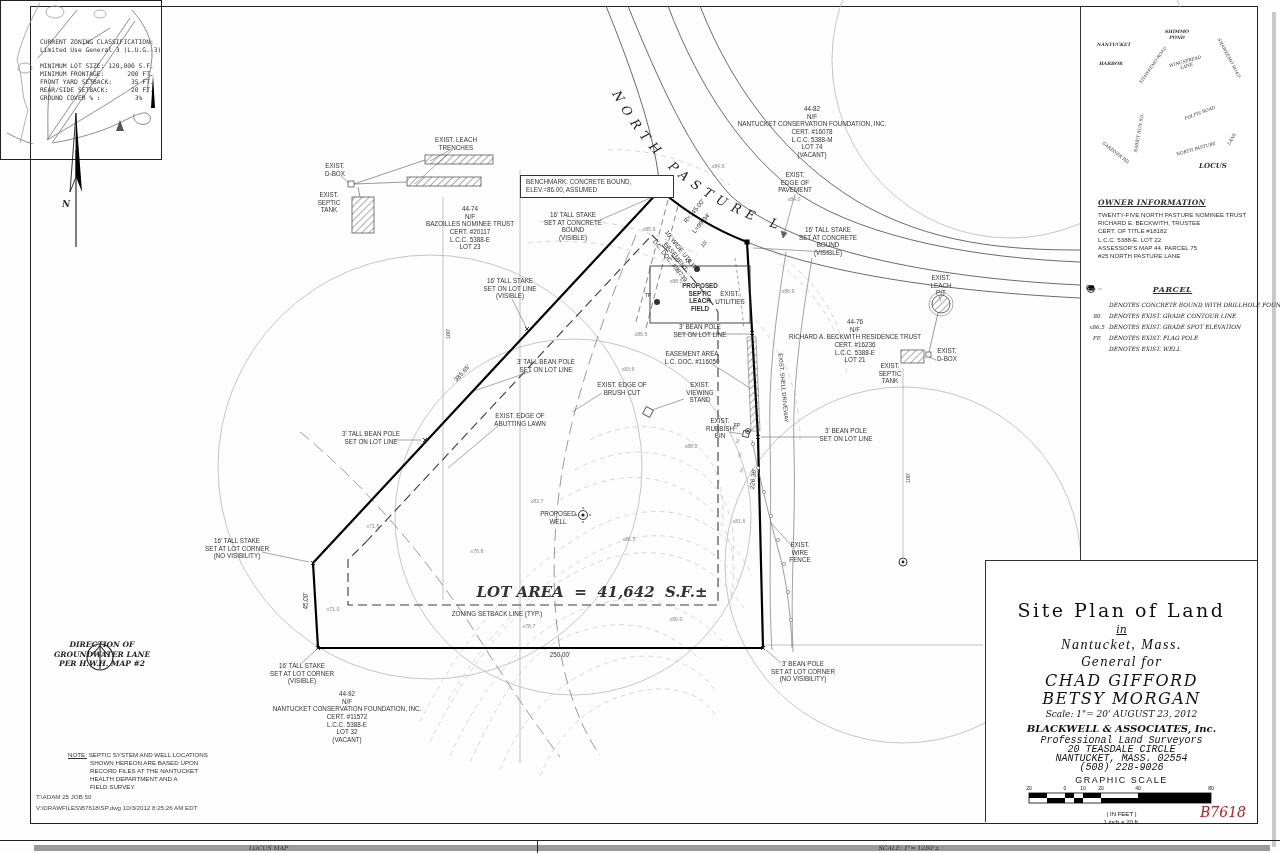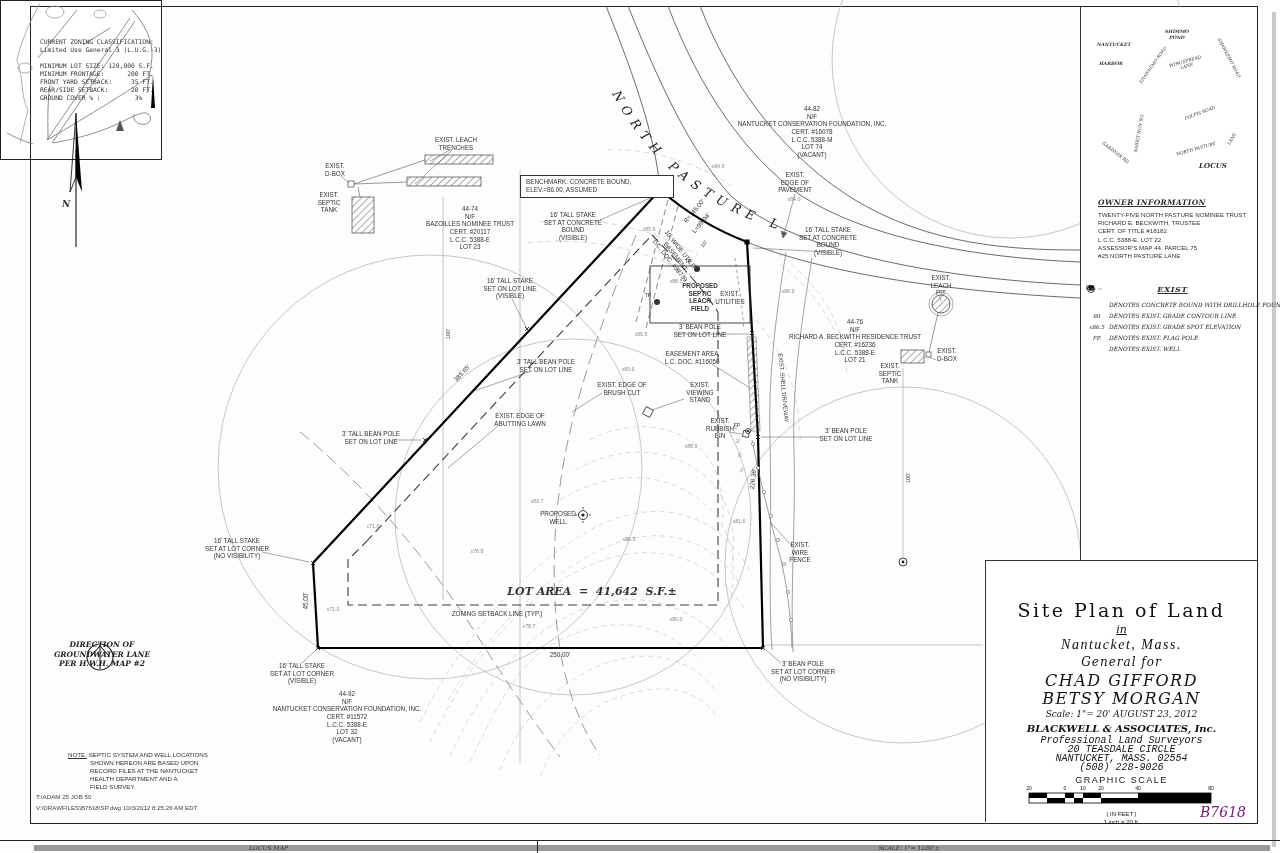--- a/index.html
+++ b/index.html
@@ -44,21 +44,21 @@
   .t-in{font-size:11px;font-style:italic;}
   .t-town{font-size:14px;font-style:italic;letter-spacing:1.5px;}
   .t-prep{font-size:12px;font-style:italic;letter-spacing:1px;}
   .t-name{font-size:16px;font-style:italic;letter-spacing:1.5px;}
   .t-scale{font-size:9px;font-style:italic;}
   .t-firm{font-size:10px;font-style:italic;font-weight:bold;}
   .t-sub{font-size:10px;font-style:italic;font-family:Liberation Mono, monospace;}
   .t-gs{font-size:9px;font-family:"Liberation Sans",sans-serif;letter-spacing:1.5px;}
   .t-feet{font-size:6px;font-family:"Liberation Sans",sans-serif;}
   #sheetnum{position:absolute;left:160px;top:243px;width:100px;text-align:right;
-            font:italic 14px "DejaVu Serif",serif;color:#701a75;}
+            font:italic 14px "DejaVu Serif",serif;color:#b91c1c;}
 </style>
 </head>
 <body>
 
 <svg id="plan-svg" width="1280" height="853" viewBox="0 0 1280 853" style="z-index:1;">
   <defs>
     <pattern id="hatch" width="5" height="5" patternTransform="rotate(45)" patternUnits="userSpaceOnUse">
       <line x1="0" y1="0" x2="0" y2="5" stroke="#555" stroke-width="1"></line>
     </pattern>
   </defs>
@@ -328,21 +328,21 @@
   <div class="ttl">OWNER INFORMATION</div>
   <div class="ln">TWENTY-FIVE NORTH PASTURE NOMINEE TRUST</div>
   <div class="ln">RICHARD E. BECKWITH, TRUSTEE</div>
   <div class="ln">CERT. OF TITLE #18182</div>
   <div class="ln">L.C.C. 5388-E, LOT 22</div>
   <div class="ln">ASSESSOR'S MAP 44, PARCEL 75</div>
   <div class="ln">#25 NORTH PASTURE LANE</div>
 </div>
 
 <div id="legend">
-  <div class="ttl">EXIST</div>
+  <div class="ttl">PARCEL</div>
   <div id="legend-items">
       <div class="leg-row">
         <span class="leg-sym">
           <svg width="14" height="8">
             <rect x="4" y="1.5" width="5" height="5" fill="#000"></rect>
           </svg>
         </span>
         <span class="leg-txt">DENOTES CONCRETE BOUND WITH DRILLHOLE FOUND</span>
       </div>
       <div class="leg-row">
@@ -469,21 +469,21 @@
 ABUTTING LAWN</div>
     <div class="plan-label" style="left: 371px; top: 438px; font-size: 6.3px; transform: translate(-50%, -50%) rotate(0deg);">3' TALL BEAN POLE
 SET ON LOT LINE</div>
     <div class="plan-label" style="left: 720px; top: 429px; font-size: 6.3px; transform: translate(-50%, -50%) rotate(0deg);">EXIST.
 RUBBISH
 BIN</div>
     <div class="plan-label" style="left: 846px; top: 435px; font-size: 6.3px; transform: translate(-50%, -50%) rotate(0deg);">3' BEAN POLE
 SET ON LOT LINE</div>
     <div class="plan-label" style="left: 558px; top: 518px; font-size: 6.3px; transform: translate(-50%, -50%) rotate(0deg);">PROPOSED
 WELL</div>
-    <div class="plan-label serif" style="left: 592px; top: 592px; font-size: 11px; font-weight: bold; transform: translate(-50%, -50%) rotate(0deg);">LOT AREA  =  41,642  S.F.±</div>
+    <div class="plan-label serif" style="left: 592px; top: 592px; font-size: 15px; font-weight: bold; transform: translate(-50%, -50%) rotate(0deg);">LOT AREA  =  41,642  S.F.±</div>
     <div class="plan-label" style="left: 497px; top: 614px; font-size: 6.3px; transform: translate(-50%, -50%) rotate(0deg);">ZONING SETBACK LINE (TYP.)</div>
     <div class="plan-label" style="left: 237px; top: 549px; font-size: 6.3px; transform: translate(-50%, -50%) rotate(0deg);">16' TALL STAKE
 SET AT LOT CORNER
 (NO VISIBILITY)</div>
     <div class="plan-label" style="left: 302px; top: 674px; font-size: 6.3px; transform: translate(-50%, -50%) rotate(0deg);">16' TALL STAKE
 SET AT LOT CORNER
 (VISIBLE)</div>
     <div class="plan-label" style="left: 347px; top: 717px; font-size: 6.3px; transform: translate(-50%, -50%) rotate(0deg);">44-92
 N/F
 NANTUCKET CONSERVATION FOUNDATION, INC.

